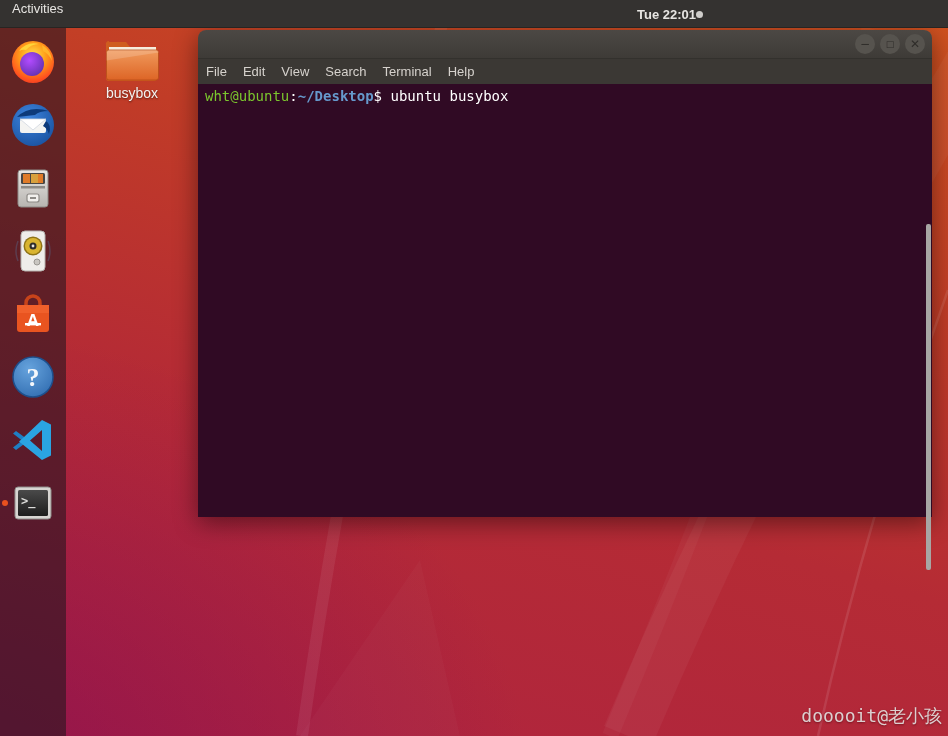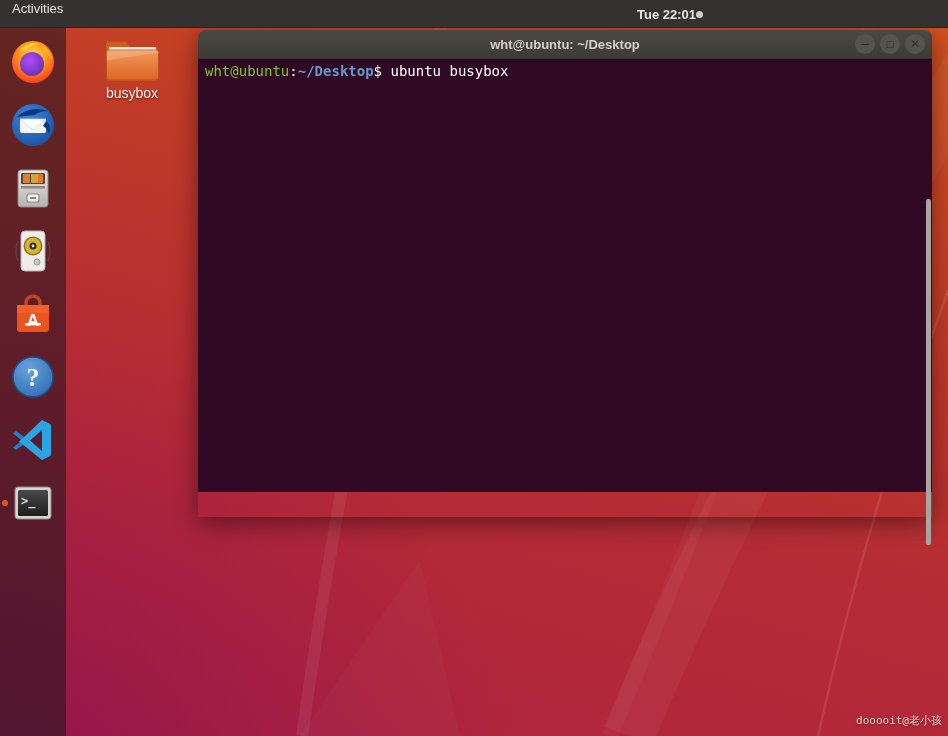--- a/index.html
+++ b/index.html
@@ -58,21 +58,21 @@
   .tline { white-space:pre; }
   .t-user { color:var(--term-green,#7bc62e); font-weight:400; }
   .t-path { color:var(--term-blue,#6699cc); font-weight:700; }
   .t-w { color:var(--term-white,#ffffff); }
   .t-cmd { color:var(--term-white,#ffffff); }
   .cursor { display:inline-block; width:9px; height:16px; border:1px solid #eceae8; vertical-align:-3px; margin-left:8px; }
   .scroll-thumb { position:absolute; right:1px; top:140px; width:5px; height:346px; background:#a8a6a4; border-radius:2px; cursor:pointer; }
 
   
   .watermark { position:absolute; right:6px; bottom:8px; font-family:"DejaVu Sans Mono", monospace;
-    font-size:11px; color:rgba(228,226,225,0.9); text-shadow:0 1px 2px rgba(60,0,10,0.5); z-index:15; }
+    font-size:18px; color:rgba(228,226,225,0.9); text-shadow:0 1px 2px rgba(60,0,10,0.5); z-index:15; }
 </style>
 </head>
 <body>
 
 <div class="screen">
 
   <div class="wallpaper">
     <svg width="948" height="736" viewBox="0 0 948 736">
       <path d="M448 0 Q 352 380 302 736" stroke="rgba(255,255,255,0.07)" stroke-width="12" fill="none"></path>
       <path d="M985 40 Q 770 400 628 736" stroke="rgba(255,255,255,0.045)" stroke-width="52" fill="none"></path>
@@ -219,27 +219,34 @@
       <path d="M3 4 h17 l4 5 h24 a3 3 0 0 1 3 3 v28 a3 3 0 0 1 -3 3 H3 a3 3 0 0 1 -3 -3 V7 a3 3 0 0 1 3 -4 Z" fill="#cf5d1f" transform="translate(1,0)"></path>
       <rect x="4" y="9" width="47" height="4" fill="#f6ecdd"></rect>
       <path d="M4 12 h47 a2.5 2.5 0 0 1 2.5 2.5 v25 a2.5 2.5 0 0 1 -2.5 2.5 H4 a2.5 2.5 0 0 1 -2.5 -2.5 v-25 A2.5 2.5 0 0 1 4 12 Z" fill="url(#fold)" stroke="#b84d18" stroke-width="0.8"></path>
       <path d="M4 12 h47 a2.5 2.5 0 0 1 2.5 2.5 l-52 8 v-8 A2.5 2.5 0 0 1 4 12 Z" fill="rgba(255,255,255,0.18)"></path>
     </svg>
     <div class="folder-label">busybox</div>
   </div>
 
   <div class="terminal-window">
     <div class="titlebar">
-      <div class="title">wht@ubuntu: ~/Desktop</div>
       <div class="controls">
         <div class="wbtn">−</div>
         <div class="wbtn max">□</div>
         <div class="wbtn">✕</div>
       </div>
     </div>
+    <div class="menubar">
+      <div class="menu-item">File</div>
+      <div class="menu-item">Edit</div>
+      <div class="menu-item">View</div>
+      <div class="menu-item">Search</div>
+      <div class="menu-item">Terminal</div>
+      <div class="menu-item">Help</div>
+    </div>
     <div class="tcontent">
       <div class="tline"><span class="t-user">wht@ubuntu</span><span class="t-w">:</span><span class="t-path">~/Desktop</span><span class="t-w">$</span><span class="t-cmd"> ubuntu busybox</span></div>
       <div class="scroll-thumb"></div>
     </div>
   </div>
 
   <div class="watermark">dooooit@老小孩</div>
 
 </div>
 

